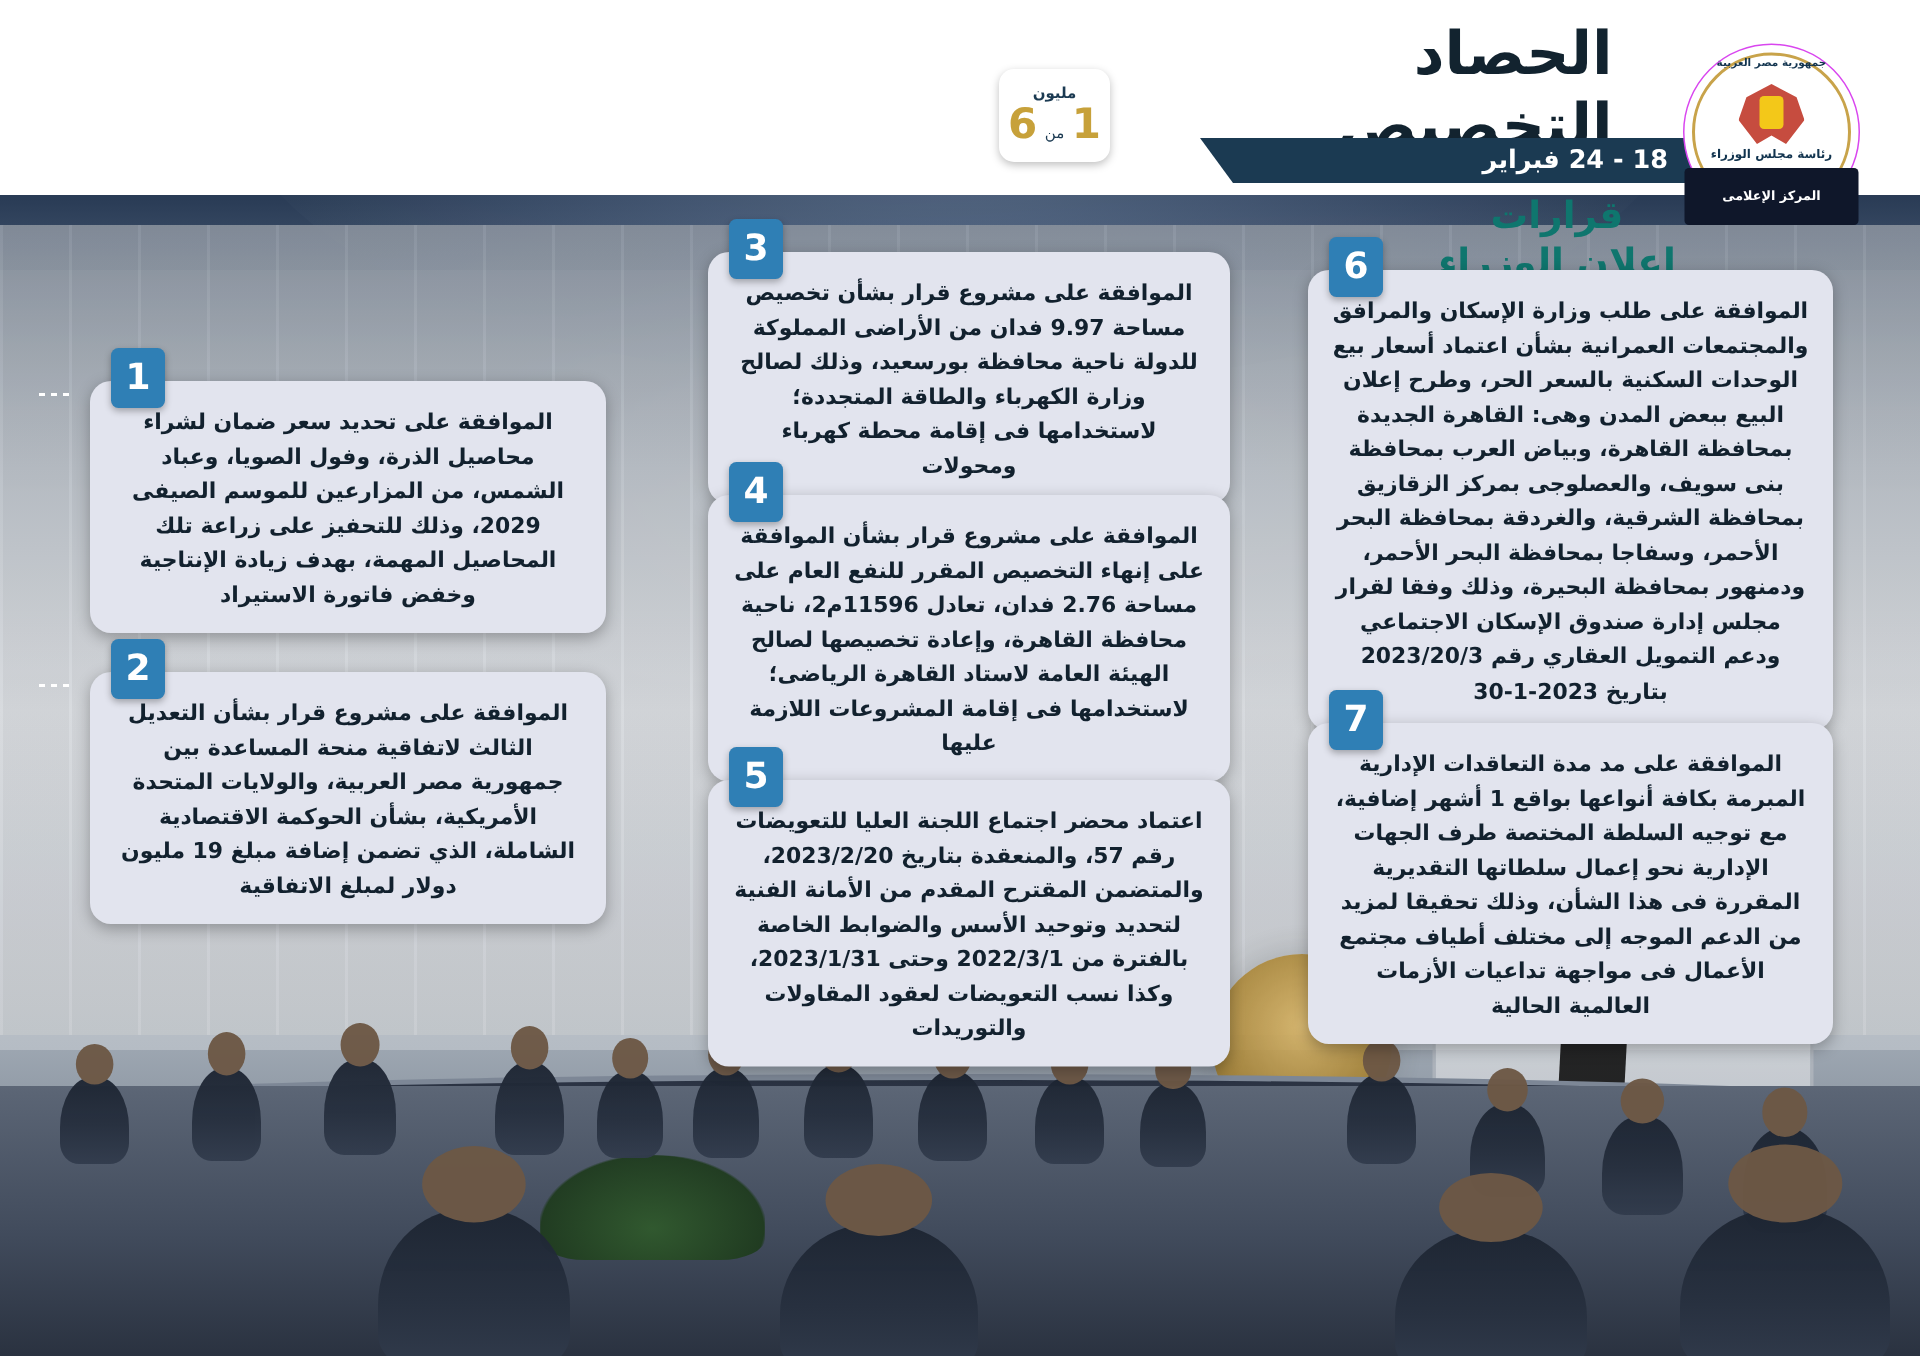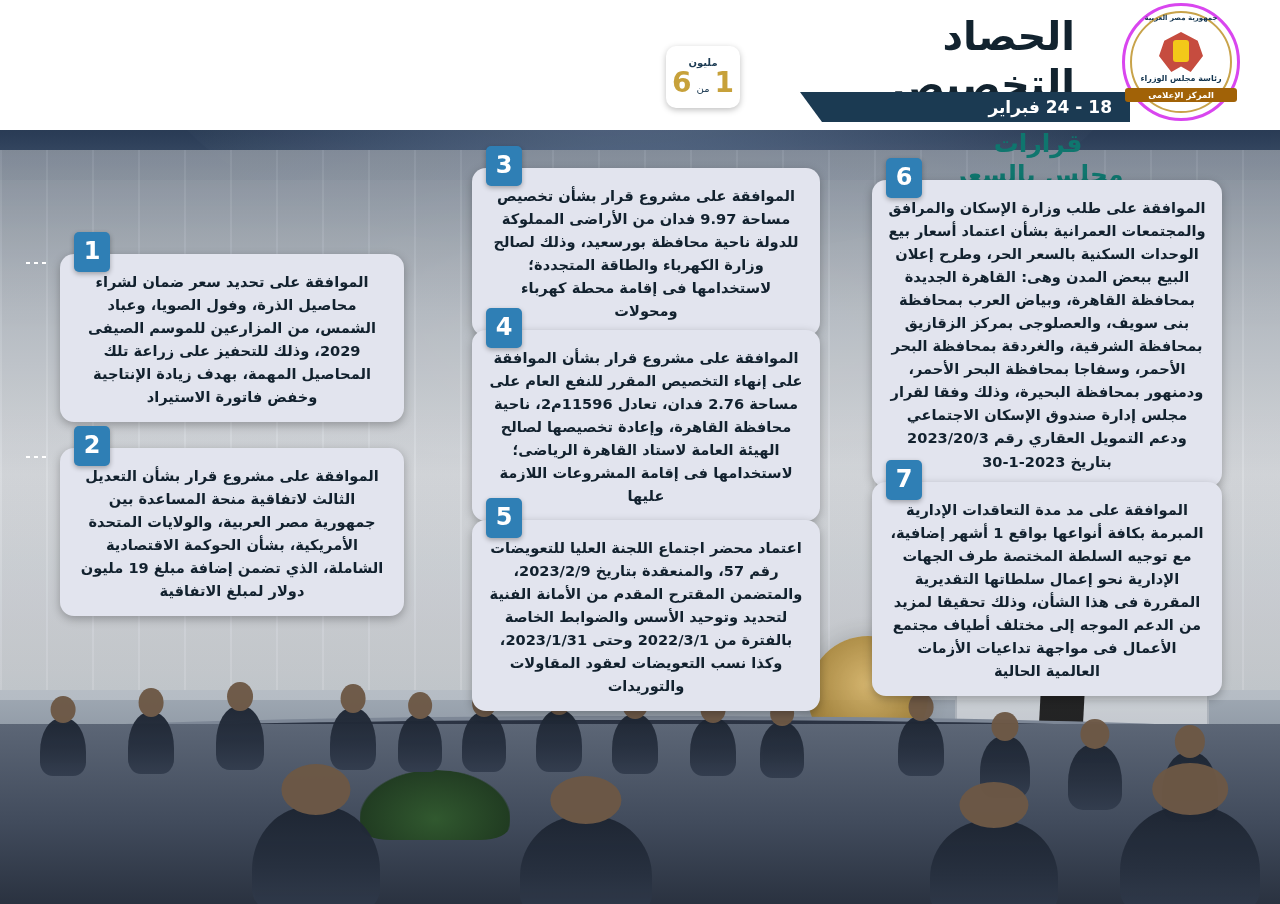--- a/index.html
+++ b/index.html
@@ -180,27 +180,27 @@
     color: #0f766e;
     font-weight: bold;
     font-size: 25px;
     line-height: 1.25;
     direction: rtl;
   }
 
   
   .logo {
     position: absolute;
-    top: 3px;
+    top: 29px;
     right: 40px;
     width: 118px;
     height: 118px;
     border-radius: 50%;
     background: #ffffff;
-    border: 3px solid #d946ef;
+    border: 1px solid #d946ef;
     box-sizing: border-box;
   }
   .logo-ring {
     position: absolute;
     inset: 5px;
     border-radius: 50%;
     border: 2px solid #c8a34a;
   }
   .logo-eagle {
     position: absolute;
@@ -227,24 +227,24 @@
     color: #12344f;
     font-weight: bold;
     direction: rtl;
   }
   .logo-text-top { top: 8px; font-size: 7px; color: #12344f; }
   .logo-text-mid { top: 68px; font-size: 8px; }
   .logo-text-bot {
     top: 82px;
     font-size: 8.5px;
     color: #ffffff;
-    background: #a16207;
+    background: #0f172a;
     margin: 0 0;
     border-radius: 3px;
-    padding: 2px 0;
+    padding: 14px 0;
   }
 
   
   .page-badge {
     position: absolute;
     top: 46px;
     left: 666px;
     width: 74px;
     height: 62px;
     background: #ffffff;
@@ -379,21 +379,21 @@
   <div class="title-main">
     <div>الحصاد</div>
     <div class="line2">التخصيص</div>
   </div>
 
 
   <div class="date-bar">18 - 24 فبراير</div>
 
   <div class="section-label">
     <div>قرارات</div>
-    <div>مجلس بالسعر</div>
+    <div>إعلان الوزراء</div>
   </div>
 
   <div class="logo">
     <div class="logo-ring"></div>
     <div class="logo-text-top">جمهورية مصر العربية</div>
     <div class="logo-eagle"></div>
     <div class="logo-text-mid">رئاسة مجلس الوزراء</div>
     <div class="logo-text-bot">المركز الإعلامى</div>
   </div>
 
@@ -421,21 +421,21 @@
     <div>الموافقة على مشروع قرار بشأن تخصيص مساحة 9.97 فدان من الأراضى المملوكة للدولة ناحية محافظة بورسعيد، وذلك لصالح وزارة الكهرباء والطاقة المتجددة؛ لاستخدامها فى إقامة محطة كهرباء ومحولات</div>
   </div>
 
   <div class="card" id="card4">
     <div class="num num-left">4</div>
     <div>الموافقة على مشروع قرار بشأن الموافقة على إنهاء التخصيص المقرر للنفع العام على مساحة 2.76 فدان، تعادل 11596م2، ناحية محافظة القاهرة، وإعادة تخصيصها لصالح الهيئة العامة لاستاد القاهرة الرياضى؛ لاستخدامها فى إقامة المشروعات اللازمة عليها</div>
   </div>
 
   <div class="card" id="card5">
     <div class="num num-left">5</div>
-    <div>اعتماد محضر اجتماع اللجنة العليا للتعويضات رقم 57، والمنعقدة بتاريخ 2023/2/9، والمتضمن المقترح المقدم من الأمانة الفنية لتحديد وتوحيد الأسس والضوابط الخاصة بالفترة من 2022/3/1 وحتى 2023/1/31، وكذا نسب التعويضات لعقود المقاولات والتوريدات</div>
+    <div>اعتماد محضر اجتماع اللجنة العليا للتعويضات رقم 57، والمنعقدة بتاريخ 2023/2/20، والمتضمن المقترح المقدم من الأمانة الفنية لتحديد وتوحيد الأسس والضوابط الخاصة بالفترة من 2022/3/1 وحتى 2023/1/31، وكذا نسب التعويضات لعقود المقاولات والتوريدات</div>
   </div>
 
   <div class="card" id="card6">
     <div class="num num-left">6</div>
     <div>الموافقة على طلب وزارة الإسكان والمرافق والمجتمعات العمرانية بشأن اعتماد أسعار بيع الوحدات السكنية بالسعر الحر، وطرح إعلان البيع ببعض المدن وهى: القاهرة الجديدة بمحافظة القاهرة، وبياض العرب بمحافظة بنى سويف، والعصلوجى بمركز الزقازيق بمحافظة الشرقية، والغردقة بمحافظة البحر الأحمر، وسفاجا بمحافظة البحر الأحمر، ودمنهور بمحافظة البحيرة، وذلك وفقا لقرار مجلس إدارة صندوق الإسكان الاجتماعي ودعم التمويل العقاري رقم 2023/20/3 بتاريخ 2023-1-30</div>
   </div>
 
   <div class="card" id="card7">
     <div class="num num-left">7</div>
     <div>الموافقة على مد مدة التعاقدات الإدارية المبرمة بكافة أنواعها بواقع 1 أشهر إضافية، مع توجيه السلطة المختصة طرف الجهات الإدارية نحو إعمال سلطاتها التقديرية المقررة فى هذا الشأن، وذلك تحقيقا لمزيد من الدعم الموجه إلى مختلف أطياف مجتمع الأعمال فى مواجهة تداعيات الأزمات العالمية الحالية</div>

